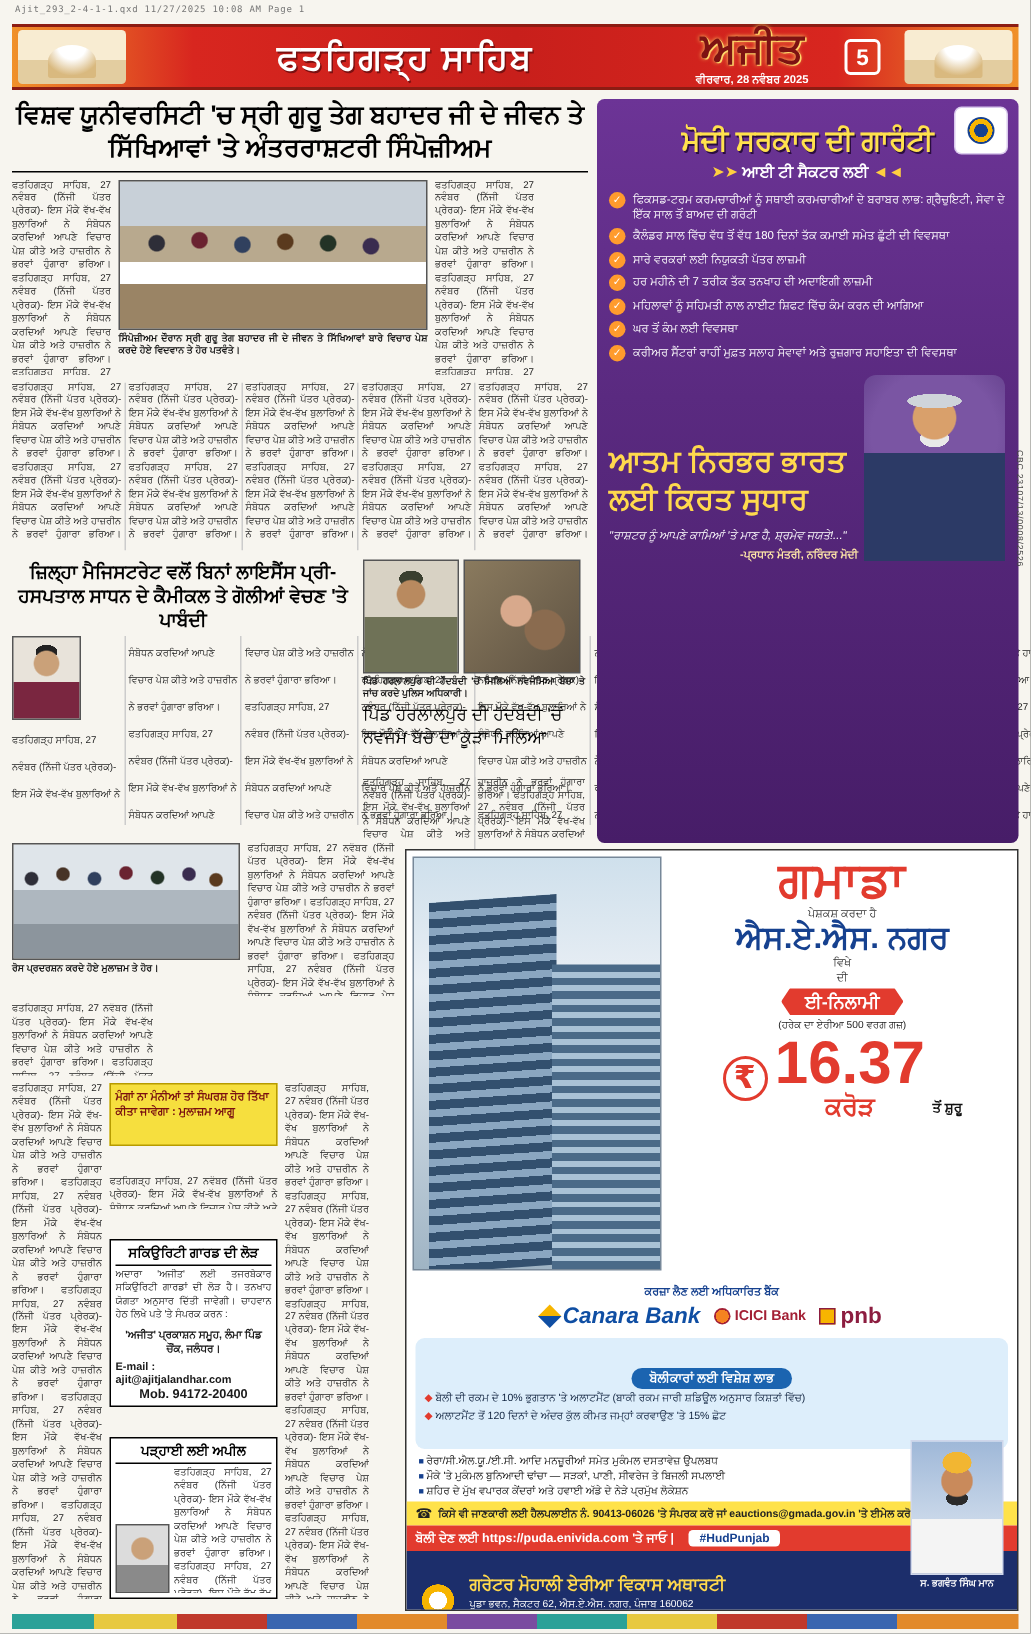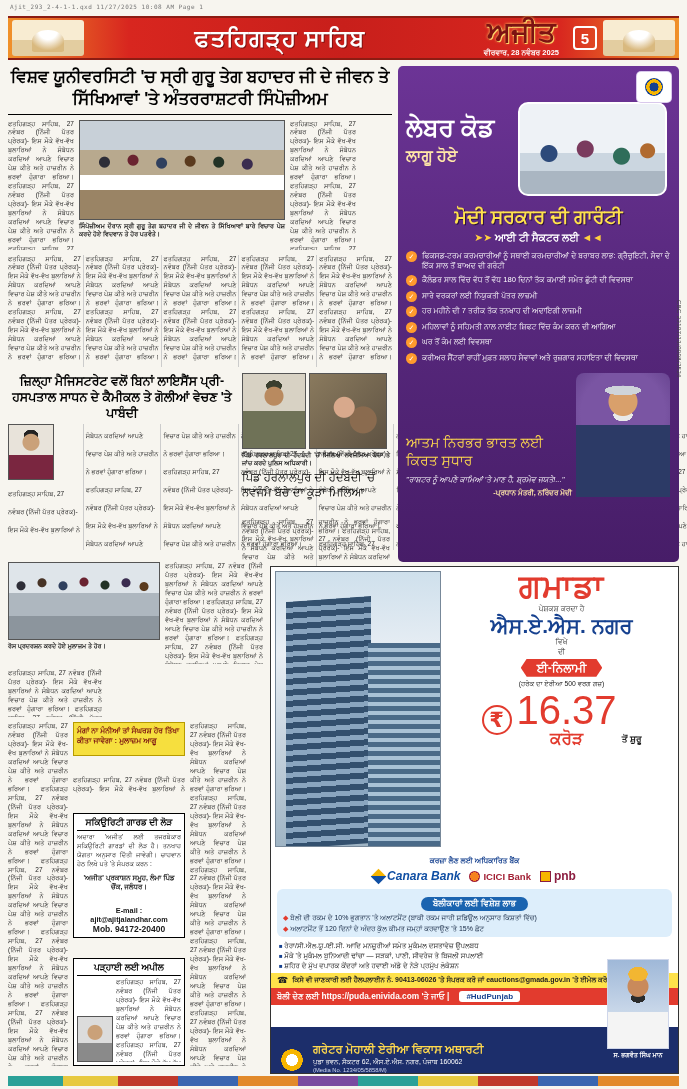--- a/index.html
+++ b/index.html
@@ -6,21 +6,21 @@
   html,body{background:#888}
   .page{position:relative;width:687px;height:1089px;margin:0 auto;background:#f7f5ef;
         font-family:"Liberation Sans","DejaVu Sans",sans-serif;color:#1a1a1a;overflow:hidden}
   
   .printline{position:absolute;left:10px;top:3px;font-family:"DejaVu Sans Mono",monospace;
              font-size:6px;color:#777;letter-spacing:.5px}
   
   .masthead{position:absolute;left:8px;top:16px;width:671px;height:44px;
             background:linear-gradient(90deg,#f0912a 0,#d8261f 18%,#c81f1b 50%,#d8261f 82%,#f0912a 100%);
             border-top:2px solid #8c1c13;border-bottom:2px solid #8c1c13;
-            display:flex;align-items:center;gap:6px;padding:0 4px}
+            display:flex;align-items:center;gap:16px;padding:0 4px}
   .mast-art{width:72px;height:36px;flex:none;border-radius:3px;position:relative;overflow:hidden;
             background:linear-gradient(180deg,#f8ecd2 0 55%,#e3cda0 55%)}
   .mast-art::before{content:"";position:absolute;left:28%;bottom:4px;width:44%;height:60%;
             background:radial-gradient(circle at 50% 0,#ffffff 35%,#d9b97f 75%);
             border-radius:50% 50% 8% 8%}
   .mast-edition{flex:1;text-align:center;font-size:23px;font-weight:bold;color:#fff;
             text-shadow:1px 1px 0 #7a1010;letter-spacing:1px}
   .paper-wrap{display:flex;flex-direction:column;align-items:center;flex:none;padding:0 8px}
   .mast-paper{font-size:28px;font-weight:bold;color:#7d1212;line-height:1;
             text-shadow:0 0 3px #ffd76a,1px 1px 0 #ffd76a}
@@ -91,21 +91,21 @@
   .colA{width:60px;height:100%}
   .colC{width:56px;height:100%}
   .colB{width:112px;display:flex;flex-direction:column;gap:20px}
   .ybox{background:#f6df3e;border:1px solid #b79b00;padding:3px;font-size:7.5px;font-weight:bold;
         line-height:1.35;color:#7a1010;height:56px;overflow:hidden}
   .cbox{border:1px solid #000;background:#fff;padding:3px}
   .cbox-title{font-size:9px;font-weight:bold;text-align:center;border-bottom:1px solid #000;
         padding-bottom:2px;margin-bottom:2px;color:#000}
   .cbox .body{height:38px}
   .c-org{font-size:7px;font-weight:bold;text-align:center;margin-top:2px;line-height:1.3}
-  .c-email{font-size:7.3px;font-weight:bold;text-align:center;margin-top:15px}
+  .c-email{font-size:7.3px;font-weight:bold;text-align:left;margin-top:2px}
   .c-mob{font-size:8.5px;font-weight:bold;text-align:center}
   .appeal-body{display:flex;gap:3px}
   .photo-elder{flex:none;width:36px;height:46px;align-self:flex-end;
       background:radial-gradient(circle at 50% 35%,#caa179 7px,transparent 8px),
                  linear-gradient(180deg,#dcdcdc 0 60%,#8a8a8a 60%)}
   .appeal-body .tiny{height:84px}
   
   .labour-ad{position:absolute;left:398px;top:66px;width:281px;height:496px;color:#fff;
       background:linear-gradient(180deg,#6c3496 0,#5a2a80 40%,#471d68 100%);
       border-radius:5px;padding:8px;overflow:hidden}
@@ -130,21 +130,21 @@
   .lab-sector{text-align:center;font-size:10.5px;font-weight:bold;margin:3px 0 7px}
   .lab-sector::before{content:"➤➤ ";color:#ffcf3f}
   .lab-sector::after{content:" ◄◄";color:#ffcf3f}
   .lab-list{display:flex;flex-direction:column;gap:4.5px}
   .lab-item{display:flex;gap:5px;align-items:flex-start;font-size:7.6px;line-height:1.3}
   .lab-dot{flex:none;width:11px;height:11px;border-radius:50%;background:#ff9b2d;color:#fff;
       font-size:7px;text-align:center;line-height:11px}
   .lab-dot::before{content:"✓"}
   .lab-bottom{display:flex;margin-top:9px;align-items:flex-end}
   .lab-bl{width:166px}
-  .lab-slogan{font-size:14px;font-weight:normal;color:#ffd94d;line-height:1.25}
+  .lab-slogan{font-size:20px;font-weight:bold;color:#ffd94d;line-height:1.25}
   .lab-quote{font-size:7.6px;font-style:italic;margin-top:6px;line-height:1.4}
   .lab-qby{font-size:7.2px;text-align:right;margin-top:2px;font-weight:bold;color:#ffe7a8}
   .photo-modi{width:94px;height:124px;margin-left:4px;border-radius:8px 8px 0 0;border:none;
       background:
         radial-gradient(ellipse 30px 8px at 50% 14%,#cfd4da 60%,transparent 61%),
         radial-gradient(circle at 50% 23%,#d9a06b 14px,transparent 15px),
         radial-gradient(ellipse 16px 10px at 50% 34%,#e9e9e9 60%,transparent 61%),
         linear-gradient(180deg,transparent 52px,#2c3a66 52px),
         radial-gradient(circle at 50% 32%,#7a55a3 42px,#5d3a85 75px)}
   .cbc{position:absolute;left:682px;top:300px;font-size:5.8px;color:#444;white-space:nowrap;
@@ -168,40 +168,40 @@
   .gm-ribbon{display:inline-block;background:#e23b2e;color:#fff;font-weight:bold;font-size:12px;
       padding:2px 16px;margin:2px 0;
       clip-path:polygon(6px 0,calc(100% - 6px) 0,100% 50%,calc(100% - 6px) 100%,6px 100%,0 50%)}
   .gm-count{display:inline-block;background:#e23b2e;color:#fff;font-weight:bold;font-size:21px;
       padding:2px 14px;border-radius:4px;margin-top:2px}
   .gm-area{font-size:6.8px;color:#222;margin-top:1px}
   .gm-price{display:flex;align-items:center;justify-content:center;gap:5px;margin-top:3px}
   .gm-rs{flex:none;width:30px;height:30px;border:2px solid #e23b2e;border-radius:50%;color:#e23b2e;
       font-size:21px;font-weight:bold;line-height:26px;text-align:center}
   .gm-amt-col{display:flex;flex-direction:column;align-items:center}
-  .gm-amount{font-size:40px;font-weight:normal;color:#e23b2e;line-height:.95}
+  .gm-amount{font-size:40px;font-weight:bold;color:#e23b2e;line-height:.95}
   .gm-crore{font-size:17px;font-weight:bold;color:#e23b2e}
   .gm-from{font-size:9px;color:#111;font-weight:bold;align-self:flex-end;margin-bottom:4px}
   .gm-mid{display:flex;gap:6px;padding:3px 6px;align-items:center;flex:none}
   .gm-datecol{width:180px}
   .gm-date-block{font-size:7.8px;line-height:1.35;color:#111}
   .gm-date-label{color:#e23b2e;font-weight:bold;font-size:8.5px;margin-right:3px}
   .gm-date-val{font-weight:bold}
   .gm-banks{flex:1;text-align:center}
   .gm-banks-label{font-size:7.5px;font-weight:bold;color:#16418f}
   .bank-row{display:flex;justify-content:center;gap:9px;margin-top:3px;align-items:center}
   .bank{display:flex;align-items:center;gap:3px;font-weight:bold}
   .bank-icon{flex:none}
   .icon-canara{width:11px;height:11px;background:linear-gradient(135deg,#f7b500 50%,#0f4ea3 50%);transform:rotate(45deg)}
-  .bank-canara .bank-label{color:#0f4ea3;font-size:12px;font-style:italic}
+  .bank-canara .bank-label{color:#0f4ea3;font-size:15px;font-style:italic}
   .icon-icici{width:11px;height:11px;border-radius:50%;background:radial-gradient(#f58220 55%,#a32035 56%)}
   .bank-icici .bank-label{color:#a32035;font-size:9.5px}
   .icon-pnb{width:11px;height:11px;background:#f7b500;border:1px solid #8c1d40}
-  .bank-pnb .bank-label{color:#8c1d40;font-size:12px}
-  .gm-benefits{margin:3px 6px;background:#ddeefb;border-radius:6px;padding:3px 6px;text-align:center;flex:none}
+  .bank-pnb .bank-label{color:#8c1d40;font-size:15px}
+  .gm-benefits{margin:3px 6px;background:#ddeefb;border-radius:6px;padding:16px 6px;text-align:center;flex:none}
   .gm-ben-title{display:inline-block;background:#1b64b0;color:#fff;font-size:8.5px;font-weight:bold;
       padding:1.5px 12px;border-radius:9px}
   .gm-ben-item{font-size:7px;text-align:left;color:#10233f;line-height:1.4;margin-top:2px}
   .gm-ben-item::before{content:"◆ ";color:#e23b2e}
   .gm-features{margin:1px 8px;flex:none}
   .gm-feat-item{font-size:7px;color:#111;line-height:1.45}
   .gm-feat-item::before{content:"■ ";color:#16418f;font-size:6px}
   .gm-help{background:#ffe24a;font-size:7px;font-weight:bold;color:#222;padding:2.5px 6px;
       display:flex;gap:4px;align-items:center;flex:none}
   .gm-help::before{content:"☎";font-size:9px}
@@ -315,27 +315,20 @@
           </div>
         </div>
       </div>
 
       <div class="tiny colC">ਫਤਹਿਗੜ੍ਹ ਸਾਹਿਬ, 27 ਨਵੰਬਰ (ਨਿੱਜੀ ਪੱਤਰ ਪ੍ਰੇਰਕ)- ਇਸ ਮੌਕੇ ਵੱਖ-ਵੱਖ ਬੁਲਾਰਿਆਂ ਨੇ ਸੰਬੋਧਨ ਕਰਦਿਆਂ ਆਪਣੇ ਵਿਚਾਰ ਪੇਸ਼ ਕੀਤੇ ਅਤੇ ਹਾਜ਼ਰੀਨ ਨੇ ਭਰਵਾਂ ਹੁੰਗਾਰਾ ਭਰਿਆ। ਫਤਹਿਗੜ੍ਹ ਸਾਹਿਬ, 27 ਨਵੰਬਰ (ਨਿੱਜੀ ਪੱਤਰ ਪ੍ਰੇਰਕ)- ਇਸ ਮੌਕੇ ਵੱਖ-ਵੱਖ ਬੁਲਾਰਿਆਂ ਨੇ ਸੰਬੋਧਨ ਕਰਦਿਆਂ ਆਪਣੇ ਵਿਚਾਰ ਪੇਸ਼ ਕੀਤੇ ਅਤੇ ਹਾਜ਼ਰੀਨ ਨੇ ਭਰਵਾਂ ਹੁੰਗਾਰਾ ਭਰਿਆ। ਫਤਹਿਗੜ੍ਹ ਸਾਹਿਬ, 27 ਨਵੰਬਰ (ਨਿੱਜੀ ਪੱਤਰ ਪ੍ਰੇਰਕ)- ਇਸ ਮੌਕੇ ਵੱਖ-ਵੱਖ ਬੁਲਾਰਿਆਂ ਨੇ ਸੰਬੋਧਨ ਕਰਦਿਆਂ ਆਪਣੇ ਵਿਚਾਰ ਪੇਸ਼ ਕੀਤੇ ਅਤੇ ਹਾਜ਼ਰੀਨ ਨੇ ਭਰਵਾਂ ਹੁੰਗਾਰਾ ਭਰਿਆ। ਫਤਹਿਗੜ੍ਹ ਸਾਹਿਬ, 27 ਨਵੰਬਰ (ਨਿੱਜੀ ਪੱਤਰ ਪ੍ਰੇਰਕ)- ਇਸ ਮੌਕੇ ਵੱਖ-ਵੱਖ ਬੁਲਾਰਿਆਂ ਨੇ ਸੰਬੋਧਨ ਕਰਦਿਆਂ ਆਪਣੇ ਵਿਚਾਰ ਪੇਸ਼ ਕੀਤੇ ਅਤੇ ਹਾਜ਼ਰੀਨ ਨੇ ਭਰਵਾਂ ਹੁੰਗਾਰਾ ਭਰਿਆ। ਫਤਹਿਗੜ੍ਹ ਸਾਹਿਬ, 27 ਨਵੰਬਰ (ਨਿੱਜੀ ਪੱਤਰ ਪ੍ਰੇਰਕ)- ਇਸ ਮੌਕੇ ਵੱਖ-ਵੱਖ ਬੁਲਾਰਿਆਂ ਨੇ ਸੰਬੋਧਨ ਕਰਦਿਆਂ ਆਪਣੇ ਵਿਚਾਰ ਪੇਸ਼ ਕੀਤੇ ਅਤੇ ਹਾਜ਼ਰੀਨ ਨੇ ਭਰਵਾਂ ਹੁੰਗਾਰਾ ਭਰਿਆ। ਫਤਹਿਗੜ੍ਹ ਸਾਹਿਬ, 27 ਨਵੰਬਰ (ਨਿੱਜੀ ਪੱਤਰ ਪ੍ਰੇਰਕ)- ਇਸ ਮੌਕੇ ਵੱਖ-ਵੱਖ ਬੁਲਾਰਿਆਂ ਨੇ ਸੰਬੋਧਨ ਕਰਦਿਆਂ ਆਪਣੇ ਵਿਚਾਰ ਪੇਸ਼ ਕੀਤੇ ਅਤੇ ਹਾਜ਼ਰੀਨ ਨੇ ਭਰਵਾਂ ਹੁੰਗਾਰਾ ਭਰਿਆ। ਫਤਹਿਗੜ੍ਹ ਸਾਹਿਬ, 27 ਨਵੰਬਰ (ਨਿੱਜੀ ਪੱਤਰ ਪ੍ਰੇਰਕ)- ਇਸ ਮੌਕੇ ਵੱਖ-ਵੱਖ ਬੁਲਾਰਿਆਂ ਨੇ ਸੰਬੋਧਨ ਕਰਦਿਆਂ ਆਪਣੇ ਵਿਚਾਰ ਪੇਸ਼ ਕੀਤੇ ਅਤੇ ਹਾਜ਼ਰੀਨ ਨੇ ਭਰਵਾਂ ਹੁੰਗਾਰਾ ਭਰਿਆ। ਫਤਹਿਗੜ੍ਹ ਸਾਹਿਬ, 27 ਨਵੰਬਰ (ਨਿੱਜੀ ਪੱਤਰ ਪ੍ਰੇਰਕ)- ਇਸ ਮੌਕੇ ਵੱਖ-ਵੱਖ ਬੁਲਾਰਿਆਂ ਨੇ ਸੰਬੋਧਨ ਕਰਦਿਆਂ ਆਪਣੇ ਵਿਚਾਰ ਪੇਸ਼ ਕੀਤੇ ਅਤੇ ਹਾਜ਼ਰੀਨ ਨੇ ਭਰਵਾਂ ਹੁੰਗਾਰਾ ਭਰਿਆ। ਫਤਹਿਗੜ੍ਹ ਸਾਹਿਬ, 27 ਨਵੰਬਰ (ਨਿੱਜੀ ਪੱਤਰ ਪ੍ਰੇਰਕ)- ਇਸ ਮੌਕੇ ਵੱਖ-ਵੱਖ ਬੁਲਾਰਿਆਂ ਨੇ ਸੰਬੋਧਨ ਕਰਦਿਆਂ ਆਪਣੇ ਵਿਚਾਰ ਪੇਸ਼ ਕੀਤੇ ਅਤੇ ਹਾਜ਼ਰੀਨ ਨੇ ਭਰਵਾਂ ਹੁੰਗਾਰਾ ਭਰਿਆ। ਫਤਹਿਗੜ੍ਹ ਸਾਹਿਬ, 27 ਨਵੰਬਰ (ਨਿੱਜੀ ਪੱਤਰ ਪ੍ਰੇਰਕ)- ਇਸ ਮੌਕੇ ਵੱਖ-ਵੱਖ ਬੁਲਾਰਿਆਂ ਨੇ ਸੰਬੋਧਨ ਕਰਦਿਆਂ ਆਪਣੇ ਵਿਚਾਰ ਪੇਸ਼ ਕੀਤੇ ਅਤੇ ਹਾਜ਼ਰੀਨ ਨੇ ਭਰਵਾਂ ਹੁੰਗਾਰਾ ਭਰਿਆ। ਫਤਹਿਗੜ੍ਹ ਸਾਹਿਬ, 27 ਨਵੰਬਰ (ਨਿੱਜੀ ਪੱਤਰ ਪ੍ਰੇਰਕ)- ਇਸ ਮੌਕੇ ਵੱਖ-ਵੱਖ ਬੁਲਾਰਿਆਂ ਨੇ ਸੰਬੋਧਨ ਕਰਦਿਆਂ ਆਪਣੇ ਵਿਚਾਰ ਪੇਸ਼ ਕੀਤੇ ਅਤੇ ਹਾਜ਼ਰੀਨ ਨੇ ਭਰਵਾਂ ਹੁੰਗਾਰਾ ਭਰਿਆ। ਫਤਹਿਗੜ੍ਹ ਸਾਹਿਬ, 27 ਨਵੰਬਰ (ਨਿੱਜੀ ਪੱਤਰ ਪ੍ਰੇਰਕ)- ਇਸ ਮੌਕੇ ਵੱਖ-ਵੱਖ ਬੁਲਾਰਿਆਂ ਨੇ ਸੰਬੋਧਨ ਕਰਦਿਆਂ ਆਪਣੇ ਵਿਚਾਰ ਪੇਸ਼ ਕੀਤੇ ਅਤੇ ਹਾਜ਼ਰੀਨ ਨੇ ਭਰਵਾਂ ਹੁੰਗਾਰਾ ਭਰਿਆ। ਫਤਹਿਗੜ੍ਹ ਸਾਹਿਬ, 27 ਨਵੰਬਰ (ਨਿੱਜੀ ਪੱਤਰ ਪ੍ਰੇਰਕ)- ਇਸ ਮੌਕੇ ਵੱਖ-ਵੱਖ ਬੁਲਾਰਿਆਂ ਨੇ ਸੰਬੋਧਨ ਕਰਦਿਆਂ ਆਪਣੇ ਵਿਚਾਰ ਪੇਸ਼ ਕੀਤੇ ਅਤੇ ਹਾਜ਼ਰੀਨ ਨੇ ਭਰਵਾਂ ਹੁੰਗਾਰਾ ਭਰਿਆ। ਫਤਹਿਗੜ੍ਹ ਸਾਹਿਬ, 27 ਨਵੰਬਰ (ਨਿੱਜੀ ਪੱਤਰ ਪ੍ਰੇਰਕ)- ਇਸ ਮੌਕੇ ਵੱਖ-ਵੱਖ ਬੁਲਾਰਿਆਂ ਨੇ ਸੰਬੋਧਨ ਕਰਦਿਆਂ ਆਪਣੇ ਵਿਚਾਰ ਪੇਸ਼ ਕੀਤੇ ਅਤੇ ਹਾਜ਼ਰੀਨ ਨੇ ਭਰਵਾਂ ਹੁੰਗਾਰਾ ਭਰਿਆ। ਫਤਹਿਗੜ੍ਹ ਸਾਹਿਬ, 27 ਨਵੰਬਰ (ਨਿੱਜੀ ਪੱਤਰ ਪ੍ਰੇਰਕ)- ਇਸ ਮੌਕੇ ਵੱਖ-ਵੱਖ ਬੁਲਾਰਿਆਂ ਨੇ ਸੰਬੋਧਨ ਕਰਦਿਆਂ ਆਪਣੇ ਵਿਚਾਰ ਪੇਸ਼ ਕੀਤੇ ਅਤੇ ਹਾਜ਼ਰੀਨ ਨੇ ਭਰਵਾਂ ਹੁੰਗਾਰਾ ਭਰਿਆ। ਫਤਹਿਗੜ੍ਹ ਸਾਹਿਬ, 27 ਨਵੰਬਰ (ਨਿੱਜੀ ਪੱਤਰ ਪ੍ਰੇਰਕ)- ਇਸ ਮੌਕੇ ਵੱਖ-ਵੱਖ ਬੁਲਾਰਿਆਂ ਨੇ ਸੰਬੋਧਨ ਕਰਦਿਆਂ ਆਪਣੇ ਵਿਚਾਰ ਪੇਸ਼ ਕੀਤੇ ਅਤੇ ਹਾਜ਼ਰੀਨ ਨੇ ਭਰਵਾਂ ਹੁੰਗਾਰਾ ਭਰਿਆ। ਫਤਹਿਗੜ੍ਹ ਸਾਹਿਬ, 27 ਨਵੰਬਰ (ਨਿੱਜੀ ਪੱਤਰ ਪ੍ਰੇਰਕ)- ਇਸ ਮੌਕੇ ਵੱਖ-ਵੱਖ ਬੁਲਾਰਿਆਂ ਨੇ ਸੰਬੋਧਨ ਕਰਦਿਆਂ ਆਪਣੇ ਵਿਚਾਰ ਪੇਸ਼ ਕੀਤੇ ਅਤੇ ਹਾਜ਼ਰੀਨ ਨੇ ਭਰਵਾਂ ਹੁੰਗਾਰਾ ਭਰਿਆ। ਫਤਹਿਗੜ੍ਹ ਸਾਹਿਬ, 27 ਨਵੰਬਰ (ਨਿੱਜੀ ਪੱਤਰ ਪ੍ਰੇਰਕ)- ਇਸ ਮੌਕੇ ਵੱਖ-ਵੱਖ ਬੁਲਾਰਿਆਂ ਨੇ ਸੰਬੋਧਨ ਕਰਦਿਆਂ ਆਪਣੇ ਵਿਚਾਰ ਪੇਸ਼ ਕੀਤੇ ਅਤੇ ਹਾਜ਼ਰੀਨ ਨੇ ਭਰਵਾਂ ਹੁੰਗਾਰਾ ਭਰਿਆ। ਫਤਹਿਗੜ੍ਹ ਸਾਹਿਬ, 27 ਨਵੰਬਰ (ਨਿੱਜੀ ਪੱਤਰ ਪ੍ਰੇਰਕ)- ਇਸ ਮੌਕੇ ਵੱਖ-ਵੱਖ ਬੁਲਾਰਿਆਂ ਨੇ ਸੰਬੋਧਨ ਕਰਦਿਆਂ ਆਪਣੇ ਵਿਚਾਰ ਪੇਸ਼ ਕੀਤੇ ਅਤੇ ਹਾਜ਼ਰੀਨ ਨੇ ਭਰਵਾਂ ਹੁੰਗਾਰਾ ਭਰਿਆ। ਫਤਹਿਗੜ੍ਹ ਸਾਹਿਬ, 27 ਨਵੰਬਰ (ਨਿੱਜੀ ਪੱਤਰ ਪ੍ਰੇਰਕ)- ਇਸ ਮੌਕੇ ਵੱਖ-ਵੱਖ ਬੁਲਾਰਿਆਂ ਨੇ ਸੰਬੋਧਨ ਕਰਦਿਆਂ ਆਪਣੇ ਵਿਚਾਰ ਪੇਸ਼ ਕੀਤੇ ਅਤੇ ਹਾਜ਼ਰੀਨ ਨੇ ਭਰਵਾਂ ਹੁੰਗਾਰਾ ਭਰਿਆ। ਫਤਹਿਗੜ੍ਹ ਸਾਹਿਬ, 27 ਨਵੰਬਰ (ਨਿੱਜੀ ਪੱਤਰ ਪ੍ਰੇਰਕ)- ਇਸ ਮੌਕੇ ਵੱਖ-ਵੱਖ ਬੁਲਾਰਿਆਂ ਨੇ ਸੰਬੋਧਨ ਕਰਦਿਆਂ ਆਪਣੇ ਵਿਚਾਰ ਪੇਸ਼ ਕੀਤੇ ਅਤੇ ਹਾਜ਼ਰੀਨ ਨੇ ਭਰਵਾਂ ਹੁੰਗਾਰਾ ਭਰਿਆ। ਫਤਹਿਗੜ੍ਹ ਸਾਹਿਬ, 27 ਨਵੰਬਰ (ਨਿੱਜੀ ਪੱਤਰ ਪ੍ਰੇਰਕ)- ਇਸ ਮੌਕੇ ਵੱਖ-ਵੱਖ ਬੁਲਾਰਿਆਂ ਨੇ ਸੰਬੋਧਨ ਕਰਦਿਆਂ ਆਪਣੇ ਵਿਚਾਰ ਪੇਸ਼ ਕੀਤੇ ਅਤੇ ਹਾਜ਼ਰੀਨ ਨੇ ਭਰਵਾਂ ਹੁੰਗਾਰਾ ਭਰਿਆ। ਫਤਹਿਗੜ੍ਹ ਸਾਹਿਬ, 27 ਨਵੰਬਰ (ਨਿੱਜੀ ਪੱਤਰ ਪ੍ਰੇਰਕ)- ਇਸ ਮੌਕੇ ਵੱਖ-ਵੱਖ ਬੁਲਾਰਿਆਂ ਨੇ ਸੰਬੋਧਨ ਕਰਦਿਆਂ ਆਪਣੇ ਵਿਚਾਰ ਪੇਸ਼ ਕੀਤੇ ਅਤੇ ਹਾਜ਼ਰੀਨ ਨੇ ਭਰਵਾਂ ਹੁੰਗਾਰਾ ਭਰਿਆ। ਫਤਹਿਗੜ੍ਹ ਸਾਹਿਬ, 27 ਨਵੰਬਰ (ਨਿੱਜੀ ਪੱਤਰ ਪ੍ਰੇਰਕ)- ਇਸ ਮੌਕੇ ਵੱਖ-ਵੱਖ ਬੁਲਾਰਿਆਂ ਨੇ ਸੰਬੋਧਨ ਕਰਦਿਆਂ ਆਪਣੇ ਵਿਚਾਰ ਪੇਸ਼ ਕੀਤੇ ਅਤੇ ਹਾਜ਼ਰੀਨ ਨੇ ਭਰਵਾਂ ਹੁੰਗਾਰਾ ਭਰਿਆ। ਫਤਹਿਗੜ੍ਹ ਸਾਹਿਬ, 27 ਨਵੰਬਰ (ਨਿੱਜੀ ਪੱਤਰ ਪ੍ਰੇਰਕ)- ਇਸ ਮੌਕੇ ਵੱਖ-ਵੱਖ ਬੁਲਾਰਿਆਂ ਨੇ ਸੰਬੋਧਨ ਕਰਦਿਆਂ ਆਪਣੇ ਵਿਚਾਰ ਪੇਸ਼ ਕੀਤੇ ਅਤੇ ਹਾਜ਼ਰੀਨ ਨੇ ਭਰਵਾਂ ਹੁੰਗਾਰਾ ਭਰਿਆ। ਫਤਹਿਗੜ੍ਹ ਸਾਹਿਬ, 27 ਨਵੰਬਰ (ਨਿੱਜੀ ਪੱਤਰ ਪ੍ਰੇਰਕ)- ਇਸ ਮੌਕੇ ਵੱਖ-ਵੱਖ ਬੁਲਾਰਿਆਂ ਨੇ ਸੰਬੋਧਨ ਕਰਦਿਆਂ ਆਪਣੇ ਵਿਚਾਰ ਪੇਸ਼ ਕੀਤੇ ਅਤੇ ਹਾਜ਼ਰੀਨ ਨੇ ਭਰਵਾਂ ਹੁੰਗਾਰਾ ਭਰਿਆ। ਫਤਹਿਗੜ੍ਹ ਸਾਹਿਬ, 27 ਨਵੰਬਰ (ਨਿੱਜੀ ਪੱਤਰ ਪ੍ਰੇਰਕ)- ਇਸ ਮੌਕੇ ਵੱਖ-ਵੱਖ ਬੁਲਾਰਿਆਂ ਨੇ ਸੰਬੋਧਨ ਕਰਦਿਆਂ ਆਪਣੇ ਵਿਚਾਰ ਪੇਸ਼ ਕੀਤੇ ਅਤੇ ਹਾਜ਼ਰੀਨ ਨੇ ਭਰਵਾਂ ਹੁੰਗਾਰਾ ਭਰਿਆ। ਫਤਹਿਗੜ੍ਹ ਸਾਹਿਬ, 27 ਨਵੰਬਰ (ਨਿੱਜੀ ਪੱਤਰ ਪ੍ਰੇਰਕ)- ਇਸ ਮੌਕੇ ਵੱਖ-ਵੱਖ ਬੁਲਾਰਿਆਂ ਨੇ ਸੰਬੋਧਨ ਕਰਦਿਆਂ ਆਪਣੇ ਵਿਚਾਰ ਪੇਸ਼ ਕੀਤੇ ਅਤੇ ਹਾਜ਼ਰੀਨ ਨੇ ਭਰਵਾਂ ਹੁੰਗਾਰਾ ਭਰਿਆ। ਫਤਹਿਗੜ੍ਹ ਸਾਹਿਬ, 27 ਨਵੰਬਰ (ਨਿੱਜੀ ਪੱਤਰ ਪ੍ਰੇਰਕ)- ਇਸ ਮੌਕੇ ਵੱਖ-ਵੱਖ ਬੁਲਾਰਿਆਂ ਨੇ ਸੰਬੋਧਨ ਕਰਦਿਆਂ ਆਪਣੇ ਵਿਚਾਰ ਪੇਸ਼ ਕੀਤੇ ਅਤੇ ਹਾਜ਼ਰੀਨ ਨੇ ਭਰਵਾਂ ਹੁੰਗਾਰਾ ਭਰਿਆ। ਫਤਹਿਗੜ੍ਹ ਸਾਹਿਬ, 27 ਨਵੰਬਰ (ਨਿੱਜੀ ਪੱਤਰ ਪ੍ਰੇਰਕ)- ਇਸ ਮੌਕੇ ਵੱਖ-ਵੱਖ ਬੁਲਾਰਿਆਂ ਨੇ ਸੰਬੋਧਨ ਕਰਦਿਆਂ ਆਪਣੇ ਵਿਚਾਰ ਪੇਸ਼ ਕੀਤੇ ਅਤੇ ਹਾਜ਼ਰੀਨ ਨੇ ਭਰਵਾਂ ਹੁੰਗਾਰਾ ਭਰਿਆ। ਫਤਹਿਗੜ੍ਹ ਸਾਹਿਬ, 27 ਨਵੰਬਰ (ਨਿੱਜੀ ਪੱਤਰ ਪ੍ਰੇਰਕ)- ਇਸ ਮੌਕੇ ਵੱਖ-ਵੱਖ ਬੁਲਾਰਿਆਂ ਨੇ ਸੰਬੋਧਨ ਕਰਦਿਆਂ ਆਪਣੇ ਵਿਚਾਰ ਪੇਸ਼ ਕੀਤੇ ਅਤੇ ਹਾਜ਼ਰੀਨ ਨੇ ਭਰਵਾਂ ਹੁੰਗਾਰਾ ਭਰਿਆ। ਫਤਹਿਗੜ੍ਹ ਸਾਹਿਬ, 27 ਨਵੰਬਰ (ਨਿੱਜੀ ਪੱਤਰ ਪ੍ਰੇਰਕ)- ਇਸ ਮੌਕੇ ਵੱਖ-ਵੱਖ ਬੁਲਾਰਿਆਂ ਨੇ ਸੰਬੋਧਨ ਕਰਦਿਆਂ ਆਪਣੇ ਵਿਚਾਰ ਪੇਸ਼ ਕੀਤੇ ਅਤੇ ਹਾਜ਼ਰੀਨ ਨੇ ਭਰਵਾਂ ਹੁੰਗਾਰਾ ਭਰਿਆ। ਫਤਹਿਗੜ੍ਹ ਸਾਹਿਬ, 27 ਨਵੰਬਰ (ਨਿੱਜੀ ਪੱਤਰ ਪ੍ਰੇਰਕ)- ਇਸ ਮੌਕੇ ਵੱਖ-ਵੱਖ ਬੁਲਾਰਿਆਂ ਨੇ ਸੰਬੋਧਨ ਕਰਦਿਆਂ ਆਪਣੇ ਵਿਚਾਰ ਪੇਸ਼ ਕੀਤੇ ਅਤੇ ਹਾਜ਼ਰੀਨ ਨੇ ਭਰਵਾਂ ਹੁੰਗਾਰਾ ਭਰਿਆ। ਫਤਹਿਗੜ੍ਹ ਸਾਹਿਬ, 27 ਨਵੰਬਰ (ਨਿੱਜੀ ਪੱਤਰ ਪ੍ਰੇਰਕ)- ਇਸ ਮੌਕੇ ਵੱਖ-ਵੱਖ ਬੁਲਾਰਿਆਂ ਨੇ ਸੰਬੋਧਨ ਕਰਦਿਆਂ ਆਪਣੇ ਵਿਚਾਰ ਪੇਸ਼ ਕੀਤੇ ਅਤੇ ਹਾਜ਼ਰੀਨ ਨੇ ਭਰਵਾਂ ਹੁੰਗਾਰਾ ਭਰਿਆ। ਫਤਹਿਗੜ੍ਹ ਸਾਹਿਬ, 27 ਨਵੰਬਰ (ਨਿੱਜੀ ਪੱਤਰ ਪ੍ਰੇਰਕ)- ਇਸ ਮੌਕੇ ਵੱਖ-ਵੱਖ ਬੁਲਾਰਿਆਂ ਨੇ ਸੰਬੋਧਨ ਕਰਦਿਆਂ ਆਪਣੇ ਵਿਚਾਰ ਪੇਸ਼ ਕੀਤੇ ਅਤੇ ਹਾਜ਼ਰੀਨ ਨੇ ਭਰਵਾਂ ਹੁੰਗਾਰਾ ਭਰਿਆ। ਫਤਹਿਗੜ੍ਹ ਸਾਹਿਬ, 27 ਨਵੰਬਰ (ਨਿੱਜੀ ਪੱਤਰ ਪ੍ਰੇਰਕ)- ਇਸ ਮੌਕੇ ਵੱਖ-ਵੱਖ ਬੁਲਾਰਿਆਂ ਨੇ ਸੰਬੋਧਨ ਕਰਦਿਆਂ ਆਪਣੇ ਵਿਚਾਰ ਪੇਸ਼ ਕੀਤੇ ਅਤੇ ਹਾਜ਼ਰੀਨ ਨੇ ਭਰਵਾਂ ਹੁੰਗਾਰਾ ਭਰਿਆ। ਫਤਹਿਗੜ੍ਹ ਸਾਹਿਬ, 27 ਨਵੰਬਰ (ਨਿੱਜੀ ਪੱਤਰ ਪ੍ਰੇਰਕ)- ਇਸ ਮੌਕੇ ਵੱਖ-ਵੱਖ ਬੁਲਾਰਿਆਂ ਨੇ ਸੰਬੋਧਨ ਕਰਦਿਆਂ ਆਪਣੇ ਵਿਚਾਰ ਪੇਸ਼ ਕੀਤੇ ਅਤੇ ਹਾਜ਼ਰੀਨ ਨੇ ਭਰਵਾਂ ਹੁੰਗਾਰਾ ਭਰਿਆ। ਫਤਹਿਗੜ੍ਹ ਸਾਹਿਬ, 27 ਨਵੰਬਰ (ਨਿੱਜੀ ਪੱਤਰ ਪ੍ਰੇਰਕ)- ਇਸ ਮੌਕੇ ਵੱਖ-ਵੱਖ ਬੁਲਾਰਿਆਂ ਨੇ ਸੰਬੋਧਨ ਕਰਦਿਆਂ ਆਪਣੇ ਵਿਚਾਰ ਪੇਸ਼ ਕੀਤੇ ਅਤੇ ਹਾਜ਼ਰੀਨ ਨੇ ਭਰਵਾਂ ਹੁੰਗਾਰਾ ਭਰਿਆ। ਫਤਹਿਗੜ੍ਹ ਸਾਹਿਬ, 27 ਨਵੰਬਰ (ਨਿੱਜੀ ਪੱਤਰ ਪ੍ਰੇਰਕ)- ਇਸ ਮੌਕੇ ਵੱਖ-ਵੱਖ ਬੁਲਾਰਿਆਂ ਨੇ ਸੰਬੋਧਨ ਕਰਦਿਆਂ ਆਪਣੇ ਵਿਚਾਰ ਪੇਸ਼ ਕੀਤੇ ਅਤੇ ਹਾਜ਼ਰੀਨ ਨੇ ਭਰਵਾਂ ਹੁੰਗਾਰਾ ਭਰਿਆ। ਫਤਹਿਗੜ੍ਹ ਸਾਹਿਬ, 27 ਨਵੰਬਰ (ਨਿੱਜੀ ਪੱਤਰ ਪ੍ਰੇਰਕ)- ਇਸ ਮੌਕੇ ਵੱਖ-ਵੱਖ ਬੁਲਾਰਿਆਂ ਨੇ ਸੰਬੋਧਨ ਕਰਦਿਆਂ ਆਪਣੇ ਵਿਚਾਰ ਪੇਸ਼ ਕੀਤੇ ਅਤੇ ਹਾਜ਼ਰੀਨ ਨੇ ਭਰਵਾਂ ਹੁੰਗਾਰਾ ਭਰਿਆ। </div>
     </div>
   </section>
 
   <aside class="labour-ad">
     <div class="lab-logo"></div>
-    <div class="lab-hero">
-      <div class="lab-titles">
-        <div class="lab-t1">ਲੇਬਰ ਕੋਡ</div>
-        <div class="lab-t2">ਲਾਗੂ ਹੋਏ</div>
-      </div>
-      <div class="photo photo-office"></div>
-    </div>
     <div class="lab-guarantee">ਮੋਦੀ ਸਰਕਾਰ ਦੀ ਗਾਰੰਟੀ</div>
     <div class="lab-sector">ਆਈ ਟੀ ਸੈਕਟਰ ਲਈ</div>
     <div class="lab-list">
       <div class="lab-item">
           <span class="lab-dot"></span>
           <span>ਫਿਕਸਡ-ਟਰਮ ਕਰਮਚਾਰੀਆਂ ਨੂੰ ਸਥਾਈ ਕਰਮਚਾਰੀਆਂ ਦੇ ਬਰਾਬਰ ਲਾਭ: ਗ੍ਰੈਚੁਇਟੀ, ਸੇਵਾ ਦੇ ਇੱਕ ਸਾਲ ਤੋਂ ਬਾਅਦ ਦੀ ਗਰੰਟੀ</span>
         </div>
       <div class="lab-item">
           <span class="lab-dot"></span>
           <span>ਕੈਲੰਡਰ ਸਾਲ ਵਿੱਚ ਵੱਧ ਤੋਂ ਵੱਧ 180 ਦਿਨਾਂ ਤੱਕ ਕਮਾਈ ਸਮੇਤ ਛੁੱਟੀ ਦੀ ਵਿਵਸਥਾ</span>

